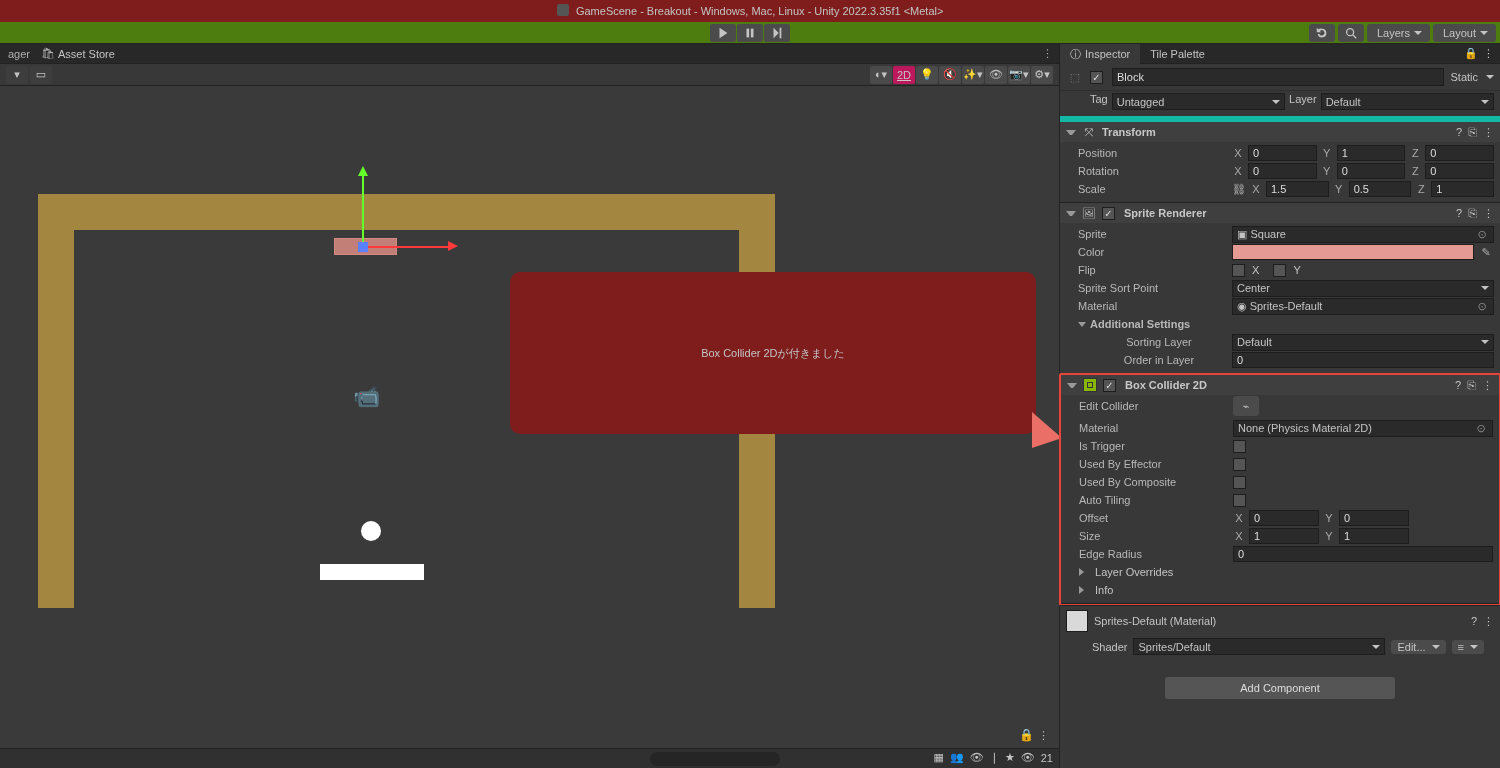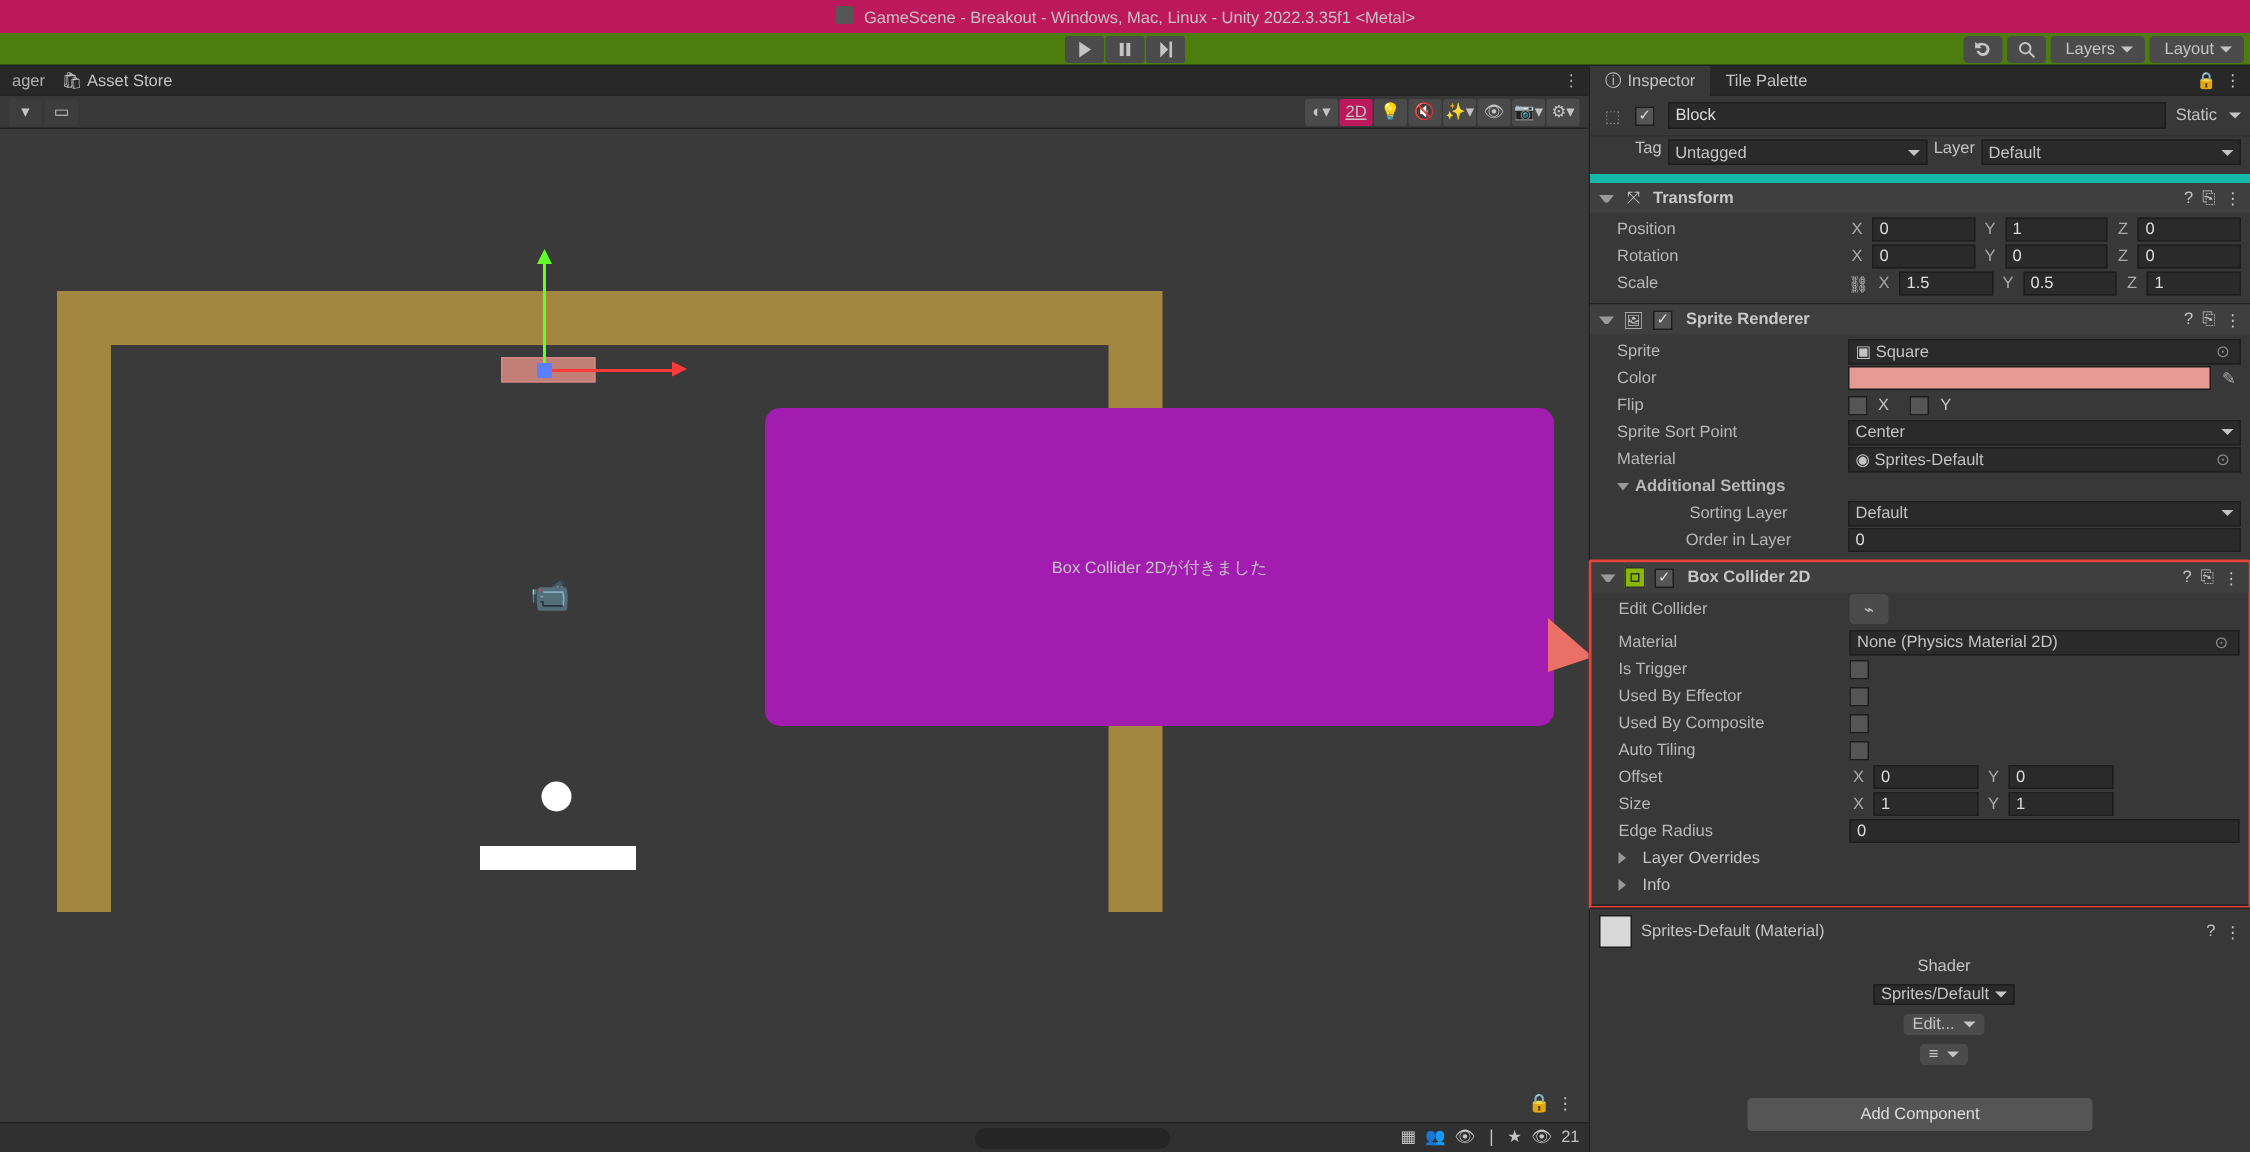--- a/index.html
+++ b/index.html
@@ -1,19 +1,19 @@
 <!DOCTYPE html>
 <html><head>
 <meta charset="utf-8">
 <style>
 * { margin: 0; padding: 0; box-sizing: border-box; font-family: "Segoe UI", Arial, sans-serif; font-size: 11px; color: #c4c4c4; }
 body { background: #282828; width: 1500px; height: 768px; overflow: hidden; position: relative; }
 
 
-.title-bar { height: 22px; line-height: 22px; text-align: center; background: #be185d; color: #a8a8a8; font-size: 12px; }
+.title-bar { height: 22px; line-height: 22px; text-align: center; background: #7f1d1d; color: #a8a8a8; font-size: 12px; }
 .title-bar .doc-icon { display: inline-block; width: 12px; height: 12px; background: #555; border-radius: 2px; margin-right: 4px; position: relative; top: 1px; }
 
 
 .play-bar { height: 22px; background: #4d7c0f; display: flex; align-items: center; position: relative; border-bottom: 1px solid #222; }
 .play-center { position: absolute; left: 50%; transform: translateX(-50%); display: flex; gap: 1px; }
 .play-btn { width: 26px; height: 18px; background: #4b4b4b; display: flex; align-items: center; justify-content: center; border-radius: 2px; cursor: pointer; }
 .play-right { position: absolute; right: 4px; display: flex; gap: 3px; align-items: center; }
 .tool-btn { height: 18px; min-width: 18px; padding: 0 6px; background: #4b4b4b; border-radius: 3px; display: flex; align-items: center; justify-content: center; cursor: pointer; }
 .tool-drop { padding: 0 8px 0 10px; }
 .chev-down { width: 0; height: 0; border-left: 4px solid transparent; border-right: 4px solid transparent; border-top: 4px solid #c4c4c4; margin-left: 4px; }
@@ -48,21 +48,21 @@
 .gizmo .x-axis { position: absolute; height: 2px; width: 90px; background: #ff3a3a; left: 0; top: 24px; }
 .gizmo .x-arrow { position: absolute; left: 86px; top: 19px; width: 0; height: 0; border-top: 5px solid transparent; border-bottom: 5px solid transparent; border-left: 10px solid #ff3a3a; }
 .gizmo .center { position: absolute; left: -4px; top: 20px; width: 10px; height: 10px; background: #5a7fff; }
 .camera-icon { position: absolute; left: 353px; top: 298px; color: #fff; font-size: 22px; }
 .ball { position: absolute; left: 361px; top: 435px; width: 20px; height: 20px; background: #fff; border-radius: 50%; }
 .paddle { position: absolute; left: 320px; top: 478px; width: 104px; height: 16px; background: #fff; }
 .view-bottom-icons { position: absolute; right: 10px; bottom: 6px; display: flex; align-items: center; gap: 4px; color: #aaa; }
 .lock-icon { font-size: 12px; }
 
 
-.callout { position: absolute; left: 510px; top: 186px; width: 526px; height: 212px; background: #a21caf; border-radius: 10px; display: flex; align-items: center; justify-content: center; color: #fff; font-size: 28px; }
+.callout { position: absolute; left: 510px; top: 186px; width: 526px; height: 162px; background: #7f1d1d; border-radius: 10px; display: flex; align-items: center; justify-content: center; color: #fff; font-size: 28px; }
 .callout-tail { position: absolute; right: -26px; top: 140px; width: 0; height: 0; border-top: 26px solid transparent; border-bottom: 10px solid transparent; border-left: 30px solid #e96f67; }
 
 
 .scene-footer { height: 20px; background: #303030; border-top: 1px solid #222; position: relative; }
 .scene-footer .search { position: absolute; left: 650px; top: 3px; width: 130px; height: 14px; background: #252525; border-radius: 7px; }
 .scene-footer .right { position: absolute; right: 6px; top: 2px; display: flex; gap: 6px; align-items: center; color: #aaa; }
 
 
 .insp-tabs { height: 20px; background: #282828; display: flex; align-items: center; border-bottom: 1px solid #222; position: relative; }
 .insp-tab { padding: 0 10px; height: 20px; line-height: 20px; display: flex; align-items: center; gap: 4px; }
@@ -100,21 +100,21 @@
 .odot { width: 14px; text-align: center; color: #888; }
 
 .highlight-box { border: 2px solid #e7453a; border-radius: 2px; margin: -1px; }
 .box-ico { width: 14px; height: 14px; background: #8ab800; border: 1px solid #333; position: relative; }
 .box-ico::after { content: ""; position: absolute; inset: 3px; border: 1px solid #333; }
 
 .edit-btn { width: 26px; height: 20px; background: #4b4b4b; border-radius: 3px; display: flex; align-items: center; justify-content: center; cursor: pointer; }
 
 .material-bar { display: flex; align-items: center; gap: 6px; padding: 4px 6px; border-top: 1px solid #222; }
 .mat-sw { width: 22px; height: 22px; background: #d9d9d9; border: 1px solid #1d1d1d; }
-.shader-row { display: flex; align-items: center; gap: 6px; padding: 2px 0 4px 32px; color: #888; flex-direction: column; }
+.shader-row { display: flex; align-items: center; gap: 6px; padding: 2px 16px 4px 32px; color: #888; }
 .shader-row .drop { flex: 1; }
 .pill-btn { background: #4b4b4b; border-radius: 3px; padding: 1px 6px; display: flex; align-items: center; gap: 2px; }
 
 .add-comp { margin: 18px auto 0; width: 230px; height: 22px; background: #555; border-radius: 3px; display: flex; align-items: center; justify-content: center; color: #ddd; cursor: pointer; }
 
 .triangle-right { display: inline-block; width: 0; height: 0; border-top: 4px solid transparent; border-bottom: 4px solid transparent; border-left: 5px solid #999; }
 .triangle-down { display: inline-block; width: 0; height: 0; border-left: 4px solid transparent; border-right: 4px solid transparent; border-top: 5px solid #999; }
 
 .svg-ico { width: 14px; height: 14px; }
 </style>

